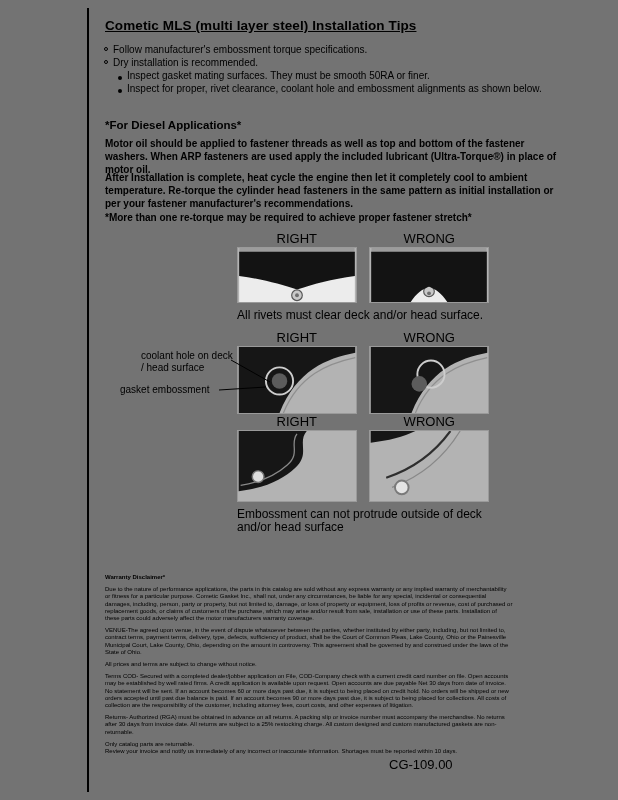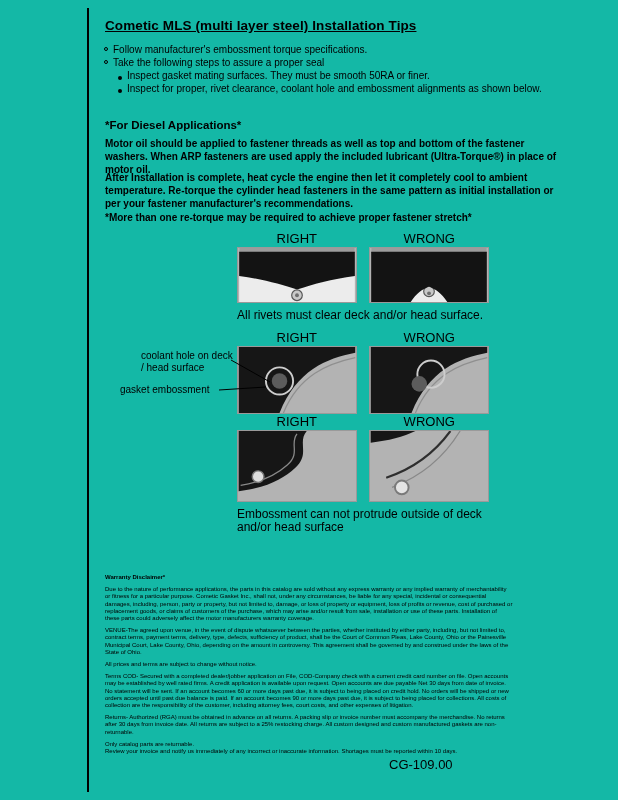--- a/index.html
+++ b/index.html
@@ -1,18 +1,18 @@
 <!DOCTYPE html>
 <html><head>
 <meta charset="utf-8">
 <style>
   * { margin:0; padding:0; box-sizing:border-box; }
   html,body { background:#e8e8e8; }
   body { font-family:"Liberation Sans", sans-serif; color:#000; }
-  .page { position:relative; width:618px; height:800px; background:#14b8a6; margin:0 auto; overflow:hidden; }
+  .page { position:relative; width:618px; height:800px; background:#737373; margin:0 auto; overflow:hidden; }
   .left-rule { position:absolute; left:87px; top:8px; width:2px; height:784px; background:#000; }
 
   .title { position:absolute; left:105px; top:18px; font-size:13.5px; font-weight:bold; text-decoration:underline; letter-spacing:.1px; }
 
   .bullets { position:absolute; left:104px; top:43px; width:468px; font-size:10px; line-height:13px; }
   .bullet { display:flex; align-items:flex-start; }
   .bullet.sub { margin-left:14px;align-items:center; }
   .marker-o { flex:0 0 auto; width:4px; height:4px; border:1px solid #000; border-radius:50%; margin:4px 5px 0 0; }
   .marker-dot { flex:0 0 auto; width:4px; height:4px; background:#000; border-radius:50%; margin:4px 5px 0 0; }
 
@@ -49,21 +49,21 @@
 
   <h1 class="title">Cometic MLS (multi layer steel) Installation Tips</h1>
 
   <div class="bullets">
     <div class="bullet">
       <span class="marker-o"></span>
       <span>Follow manufacturer's embossment torque specifications.</span>
     </div>
     <div class="bullet">
       <span class="marker-o"></span>
-      <span>Take the following steps to assure a proper seal</span>
+      <span>Dry installation is recommended.</span>
     </div>
     <div class="bullet sub">
       <span class="marker-dot"></span>
       <span>Inspect gasket mating surfaces. They must be smooth 50RA or finer.</span>
     </div>
     <div class="bullet sub">
       <span class="marker-dot"></span>
       <span>Inspect for proper, rivet clearance, coolant hole and embossment alignments as shown below.</span>
     </div>
   </div>

